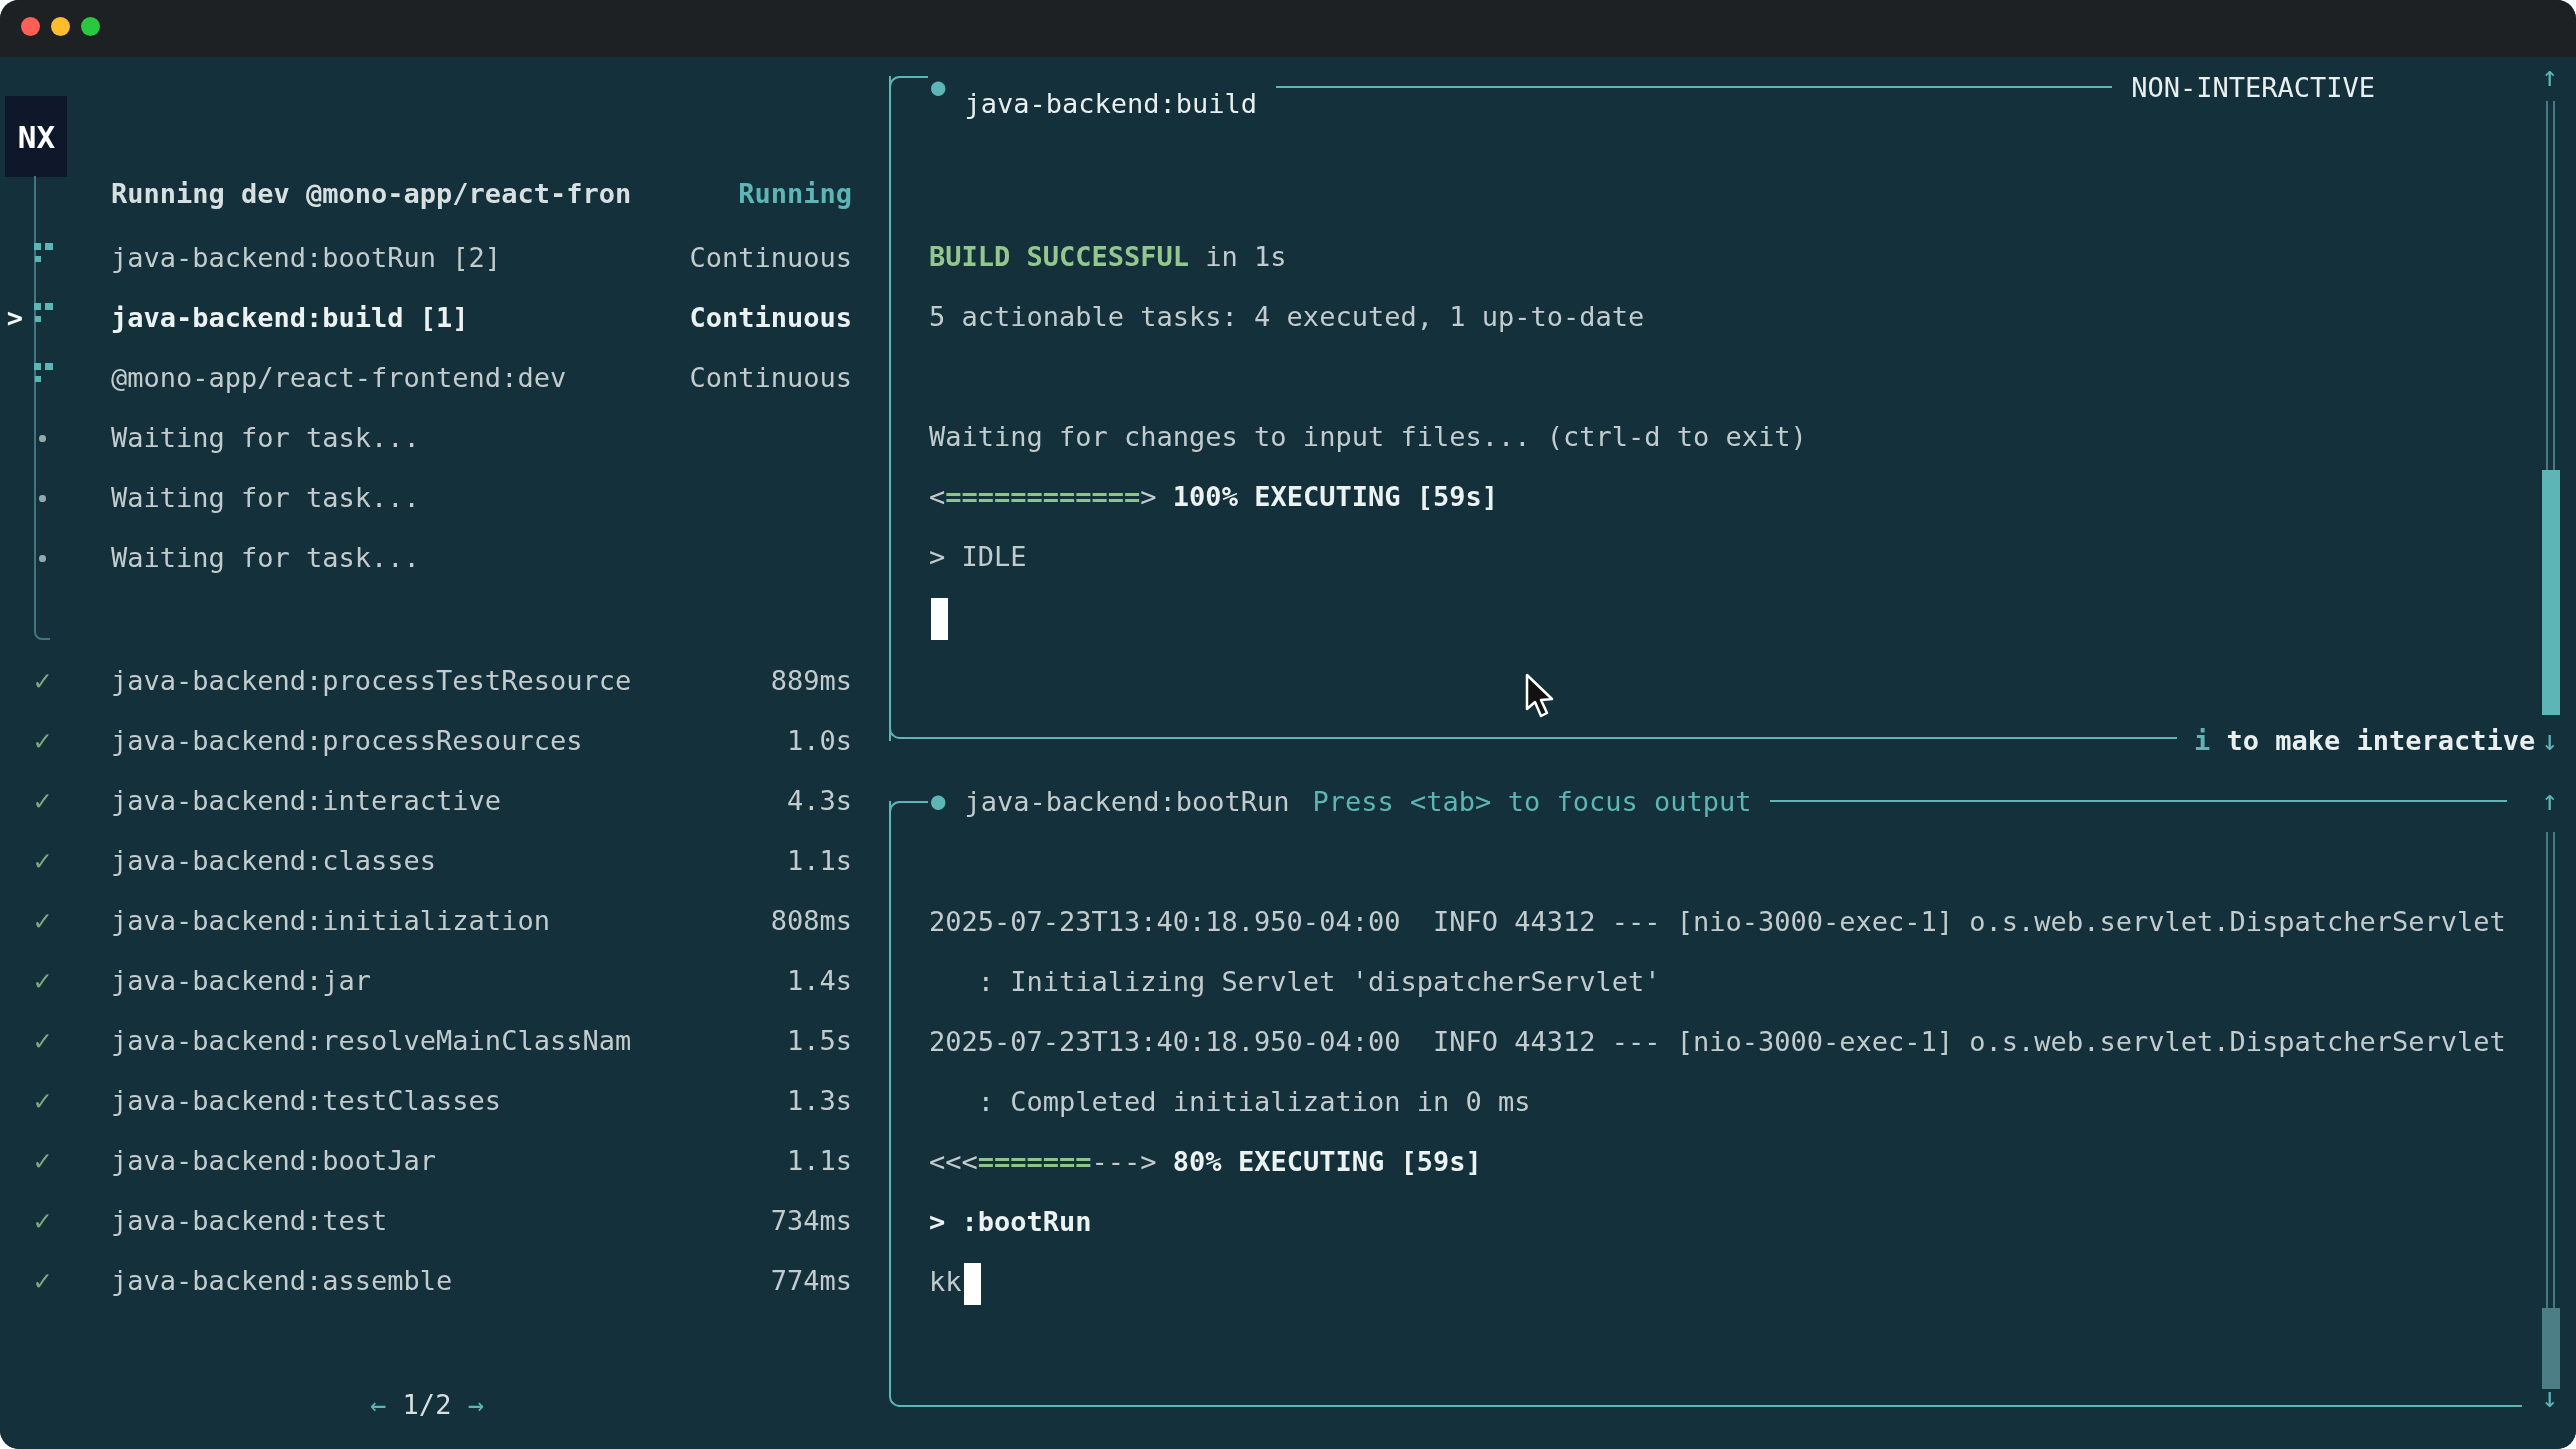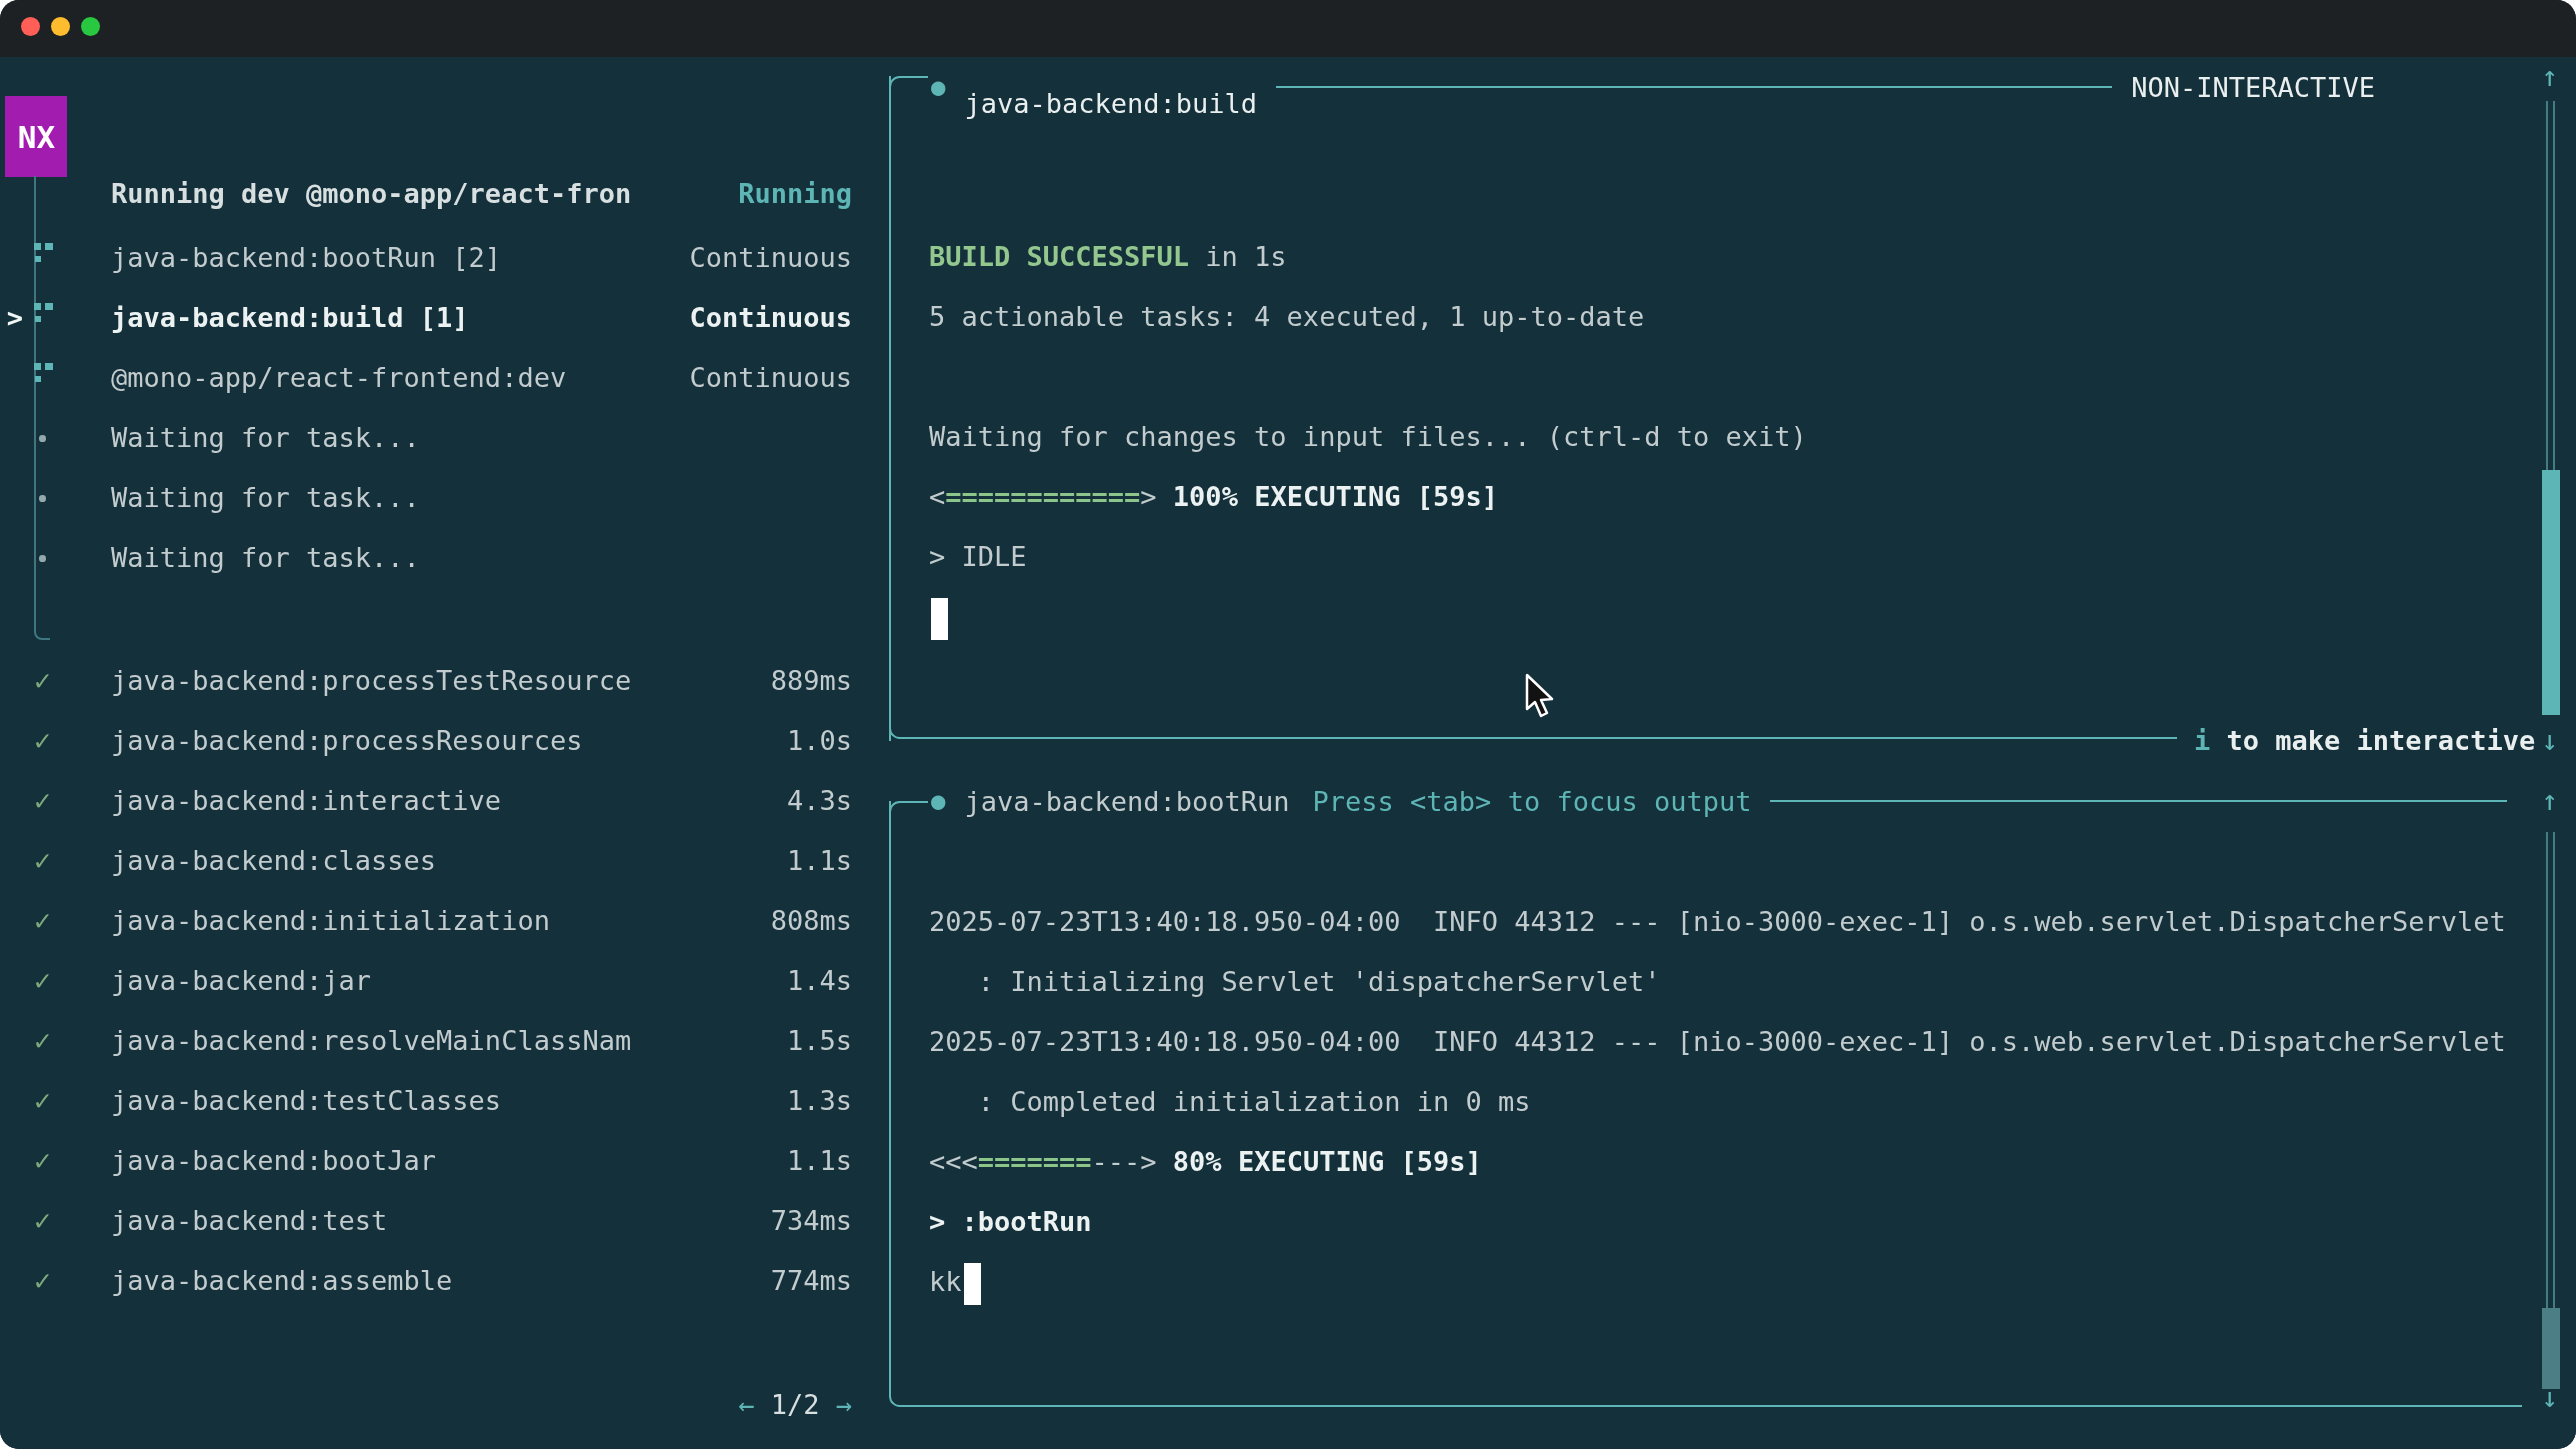--- a/index.html
+++ b/index.html
@@ -15,21 +15,21 @@
   .tl-yellow { left:51px;  background:#febc2e; }
   .tl-green  { left:81px; background:#28c840; }
 
   
   .screen { position:absolute; left:0; top:57px; right:0; bottom:0; background:#14303a;
             font-size:27px; color:#c2cbcd; }
   .pre { white-space:pre; }
 
   
   .left-panel { position:absolute; left:0; top:0; width:872px; height:100%; }
-  .nx-badge { position:absolute; left:5.4px; top:39px; width:62px; height:81px; background:#a21caf;
+  .nx-badge { position:absolute; left:5.4px; top:39px; width:62px; height:81px; background:#0f172a;
               color:#ffffff; font-weight:bold; font-size:31px; display:flex; align-items:center; justify-content:center; }
   .lp-header-title { position:absolute; left:111px; top:107px; height:60px; line-height:60px;
                      font-weight:bold; color:#d8dfe0; }
   .lp-duration { position:absolute; right:20px; top:107px; height:60px; line-height:60px;
                  font-weight:bold; color:#5eb5b5; }
   .tree-line { position:absolute; left:34px; top:119px; width:16px; height:464px;
                border-left:2px solid #40767f; border-bottom:2px solid #40767f; border-bottom-left-radius:8px; }
 
   .rows { position:absolute; left:0; width:100%; }
   #running-rows   { top:171px; }
@@ -43,21 +43,21 @@
   .icon-spinner { position:absolute; left:34px; top:14.8px; width:20px; height:31px; }
   .icon-spinner i { position:absolute; width:7.4px; height:7.4px; background:#5eb5b5; }
   .icon-spinner i:nth-child(1){ left:0;  top:0; }
   .icon-spinner i:nth-child(2){ left:11.4px; top:0; }
   .icon-spinner i:nth-child(3){ left:0.7px; top:13.4px; width:6px; height:6px; }
   .icon-dot { position:absolute; left:39px; top:27px; width:6.7px; height:6.7px; border-radius:50%; background:#94a9ad; }
   .icon-check { position:absolute; left:34px; top:0; height:60px; line-height:60px; color:#7da87b;
                 font-weight:bold; font-size:28px; }
 
   .lp-footer { position:absolute; left:2px; right:20px; top:1318px; height:60px; line-height:60px;
-               display:flex; justify-content:flex-end; }
+               display:flex; justify-content:center; }
   .teal { color:#5eb5b5; }
   .fgray { color:#c2cbcd; }
   .fbright { color:#d8dfe0; }
 
   
   .corner-top { position:absolute; width:39px; height:35px; border-left:2px solid #5eb5b5;
                 border-top:2px solid #5eb5b5; border-top-left-radius:10.7px; }
   .vline { position:absolute; left:889px; width:2px; background:#5eb5b5; }
   .divider-piece { position:absolute; left:889px; top:671px; width:1288px; height:11.4px;
                    border-left:2px solid #5eb5b5; border-bottom:2px solid #5eb5b5; border-bottom-left-radius:10.7px; }

